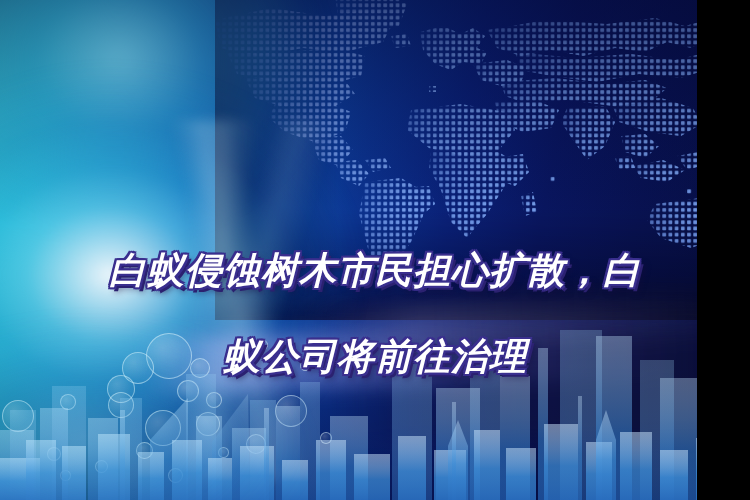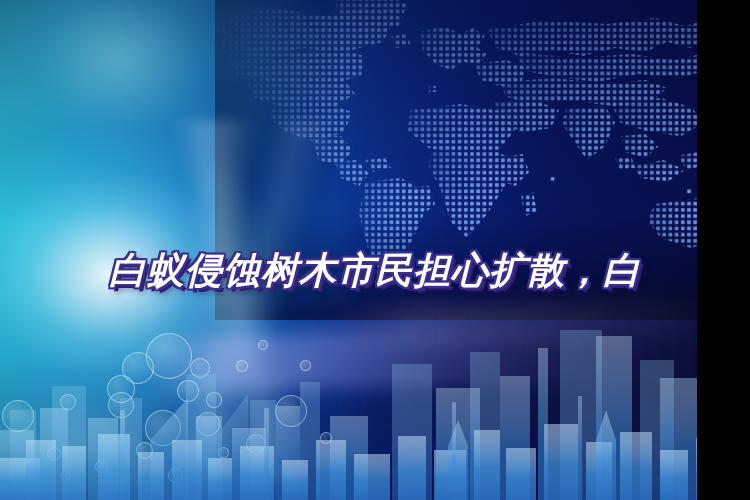--- a/index.html
+++ b/index.html
@@ -355,15 +355,16 @@
 
         <path d="M596 150 L606 120 L616 150 L616 210 L596 210 Z" opacity="0.8"></path>
         <path d="M448 156 L458 130 L468 156 L468 210 L448 210 Z" opacity="0.75"></path>
       </g>
     </svg>
   </div>
   <div id="city-glow"></div>
 
   <div id="title">
     <span class="ln">白蚁侵蚀树木市民担心扩散，白</span>
+    <span class="ln">蚁公司将前往治理</span>
   </div>
 
 </div>
 
 </body></html>

